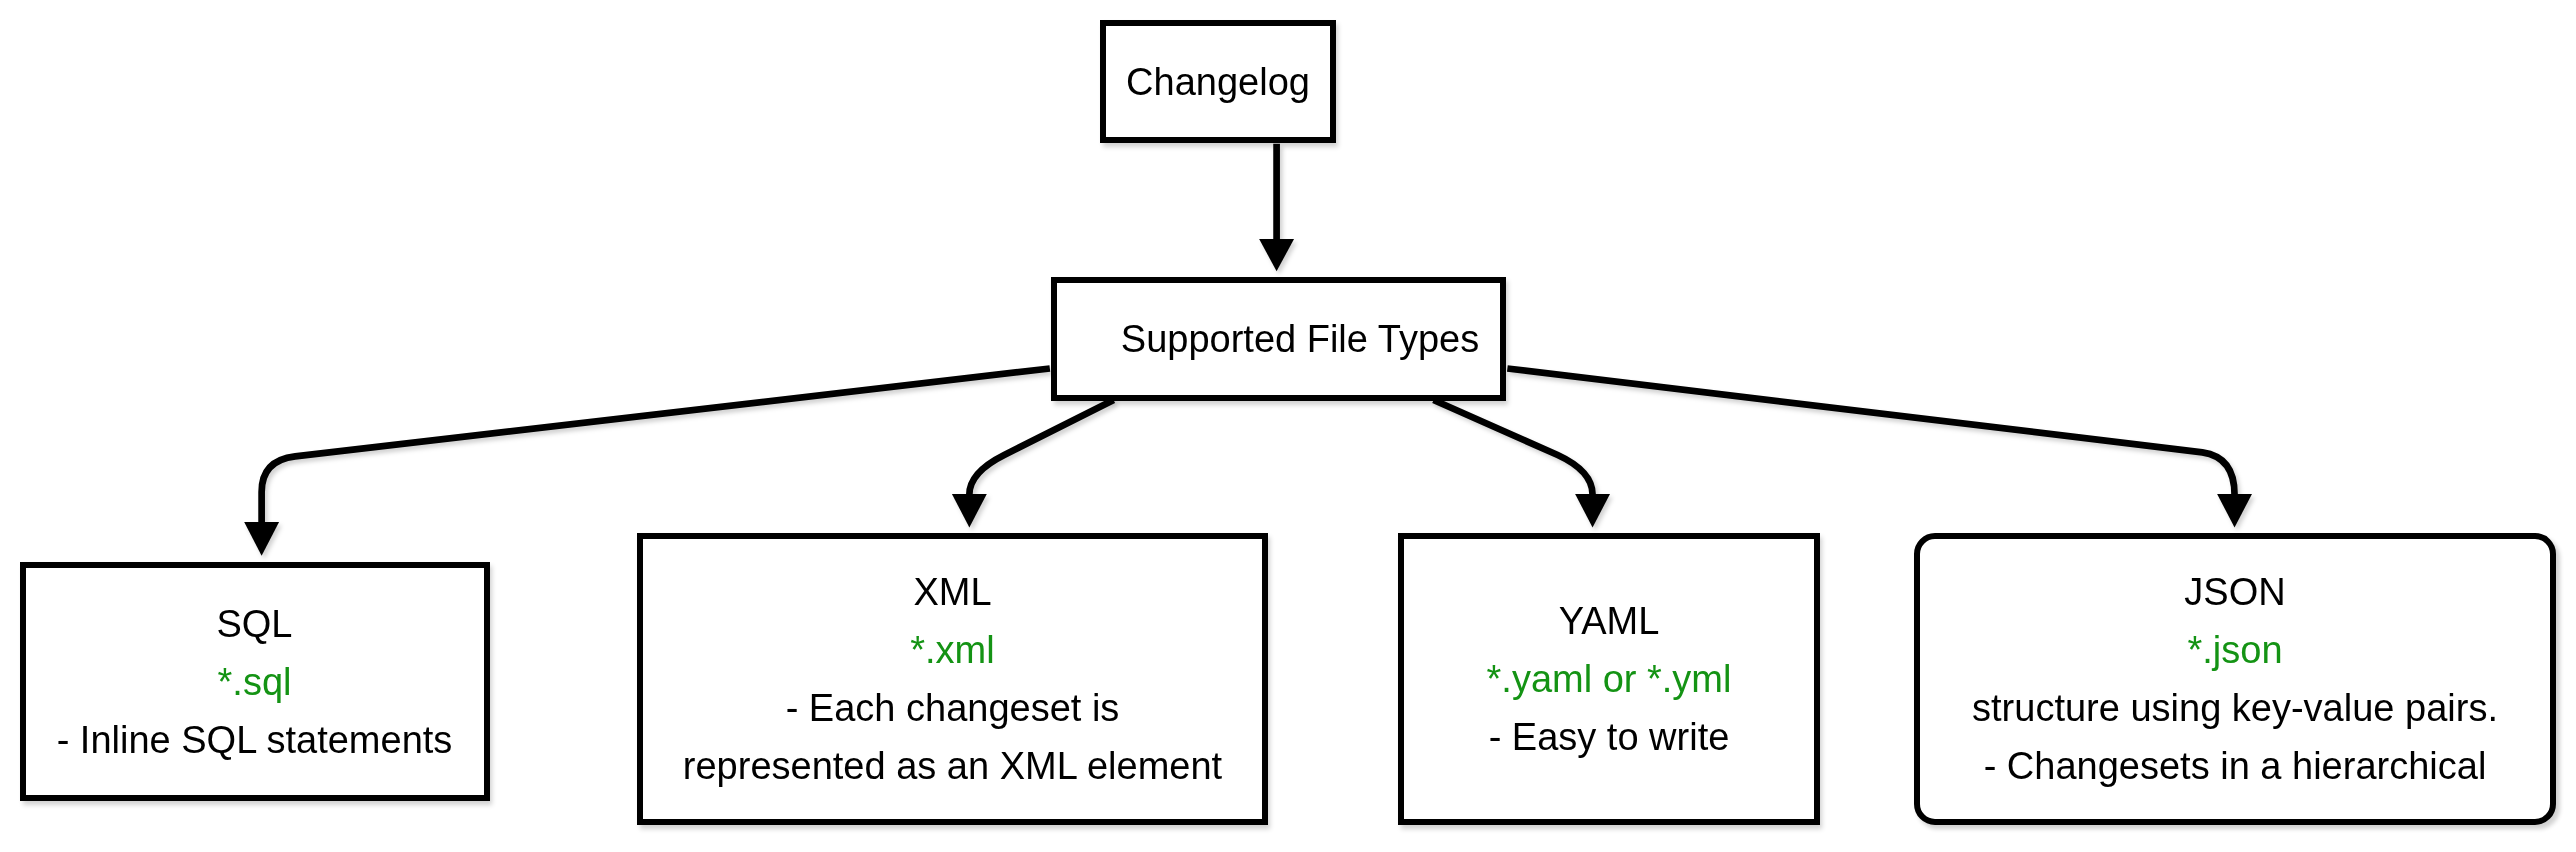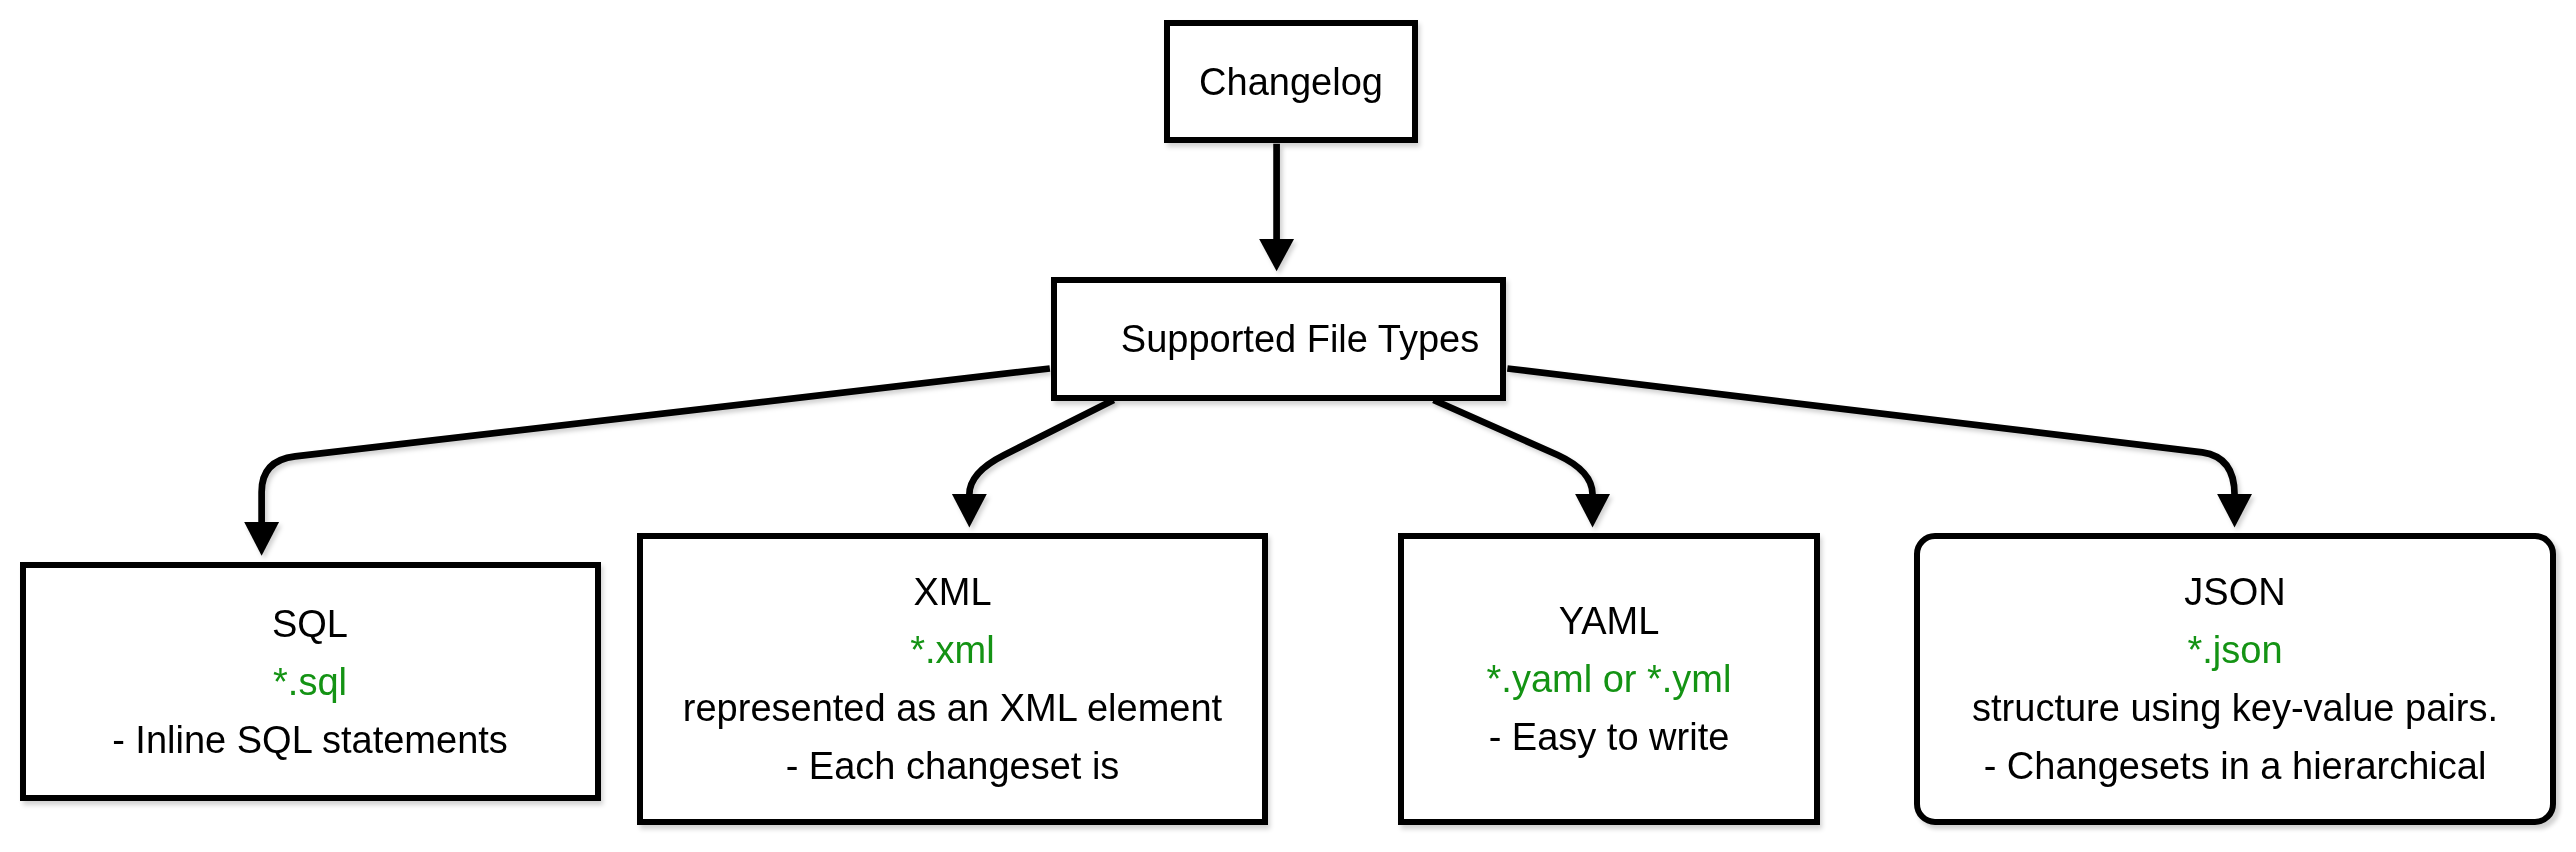--- a/index.html
+++ b/index.html
@@ -38,23 +38,23 @@
     justify-content: center;
     text-align: center;
     font-size: 38px;
     line-height: 58px;
     box-shadow: 3.4px 4px 4.7px rgba(0,0,0,0.18);
   }
   .node .line { white-space: nowrap; }
   .pattern { color: var(--pattern-green, #149314); }
 
   
-  #node-changelog { left: 1164px; top: 20px;  width: 254px; height: 123px; justify-content: center; }
+  #node-changelog { left: 1100px; top: 20px;  width: 236px; height: 123px; justify-content: center; }
   #node-stf       { left: 1051px; top: 277px; width: 455px; height: 124px; padding-left: 43px; }
-  #node-sql       { left: 19.5px;   top: 562px; width: 581px; height: 239px; }
+  #node-sql       { left: 19.5px;   top: 562px; width: 470px; height: 239px; }
   #node-xml       { left: 637px;  top: 533px; width: 631px; height: 292px; }
   #node-yaml      { left: 1398px; top: 533px; width: 422px; height: 292px; }
   #node-json      { left: 1914px; top: 533px; width: 642px; height: 292px; border-radius: 21px; }
 </style>
 </head>
 <body>
 
 <div class="canvas">
 
   <svg class="connectors" viewBox="0 0 3840 1271" aria-hidden="true">
@@ -97,22 +97,22 @@
 
   <div class="node" id="node-sql">
     <div class="line">SQL</div>
     <div class="line pattern">*.sql</div>
     <div class="line">- Inline SQL statements</div>
   </div>
 
   <div class="node" id="node-xml">
     <div class="line">XML</div>
     <div class="line pattern">*.xml</div>
+    <div class="line">- Each changeset is</div>
     <div class="line">represented as an XML element</div>
-    <div class="line">- Each changeset is</div>
   </div>
 
   <div class="node" id="node-yaml">
     <div class="line">YAML</div>
     <div class="line pattern">*.yaml or *.yml</div>
     <div class="line">- Easy to write</div>
   </div>
 
   <div class="node" id="node-json">
     <div class="line">JSON</div>

